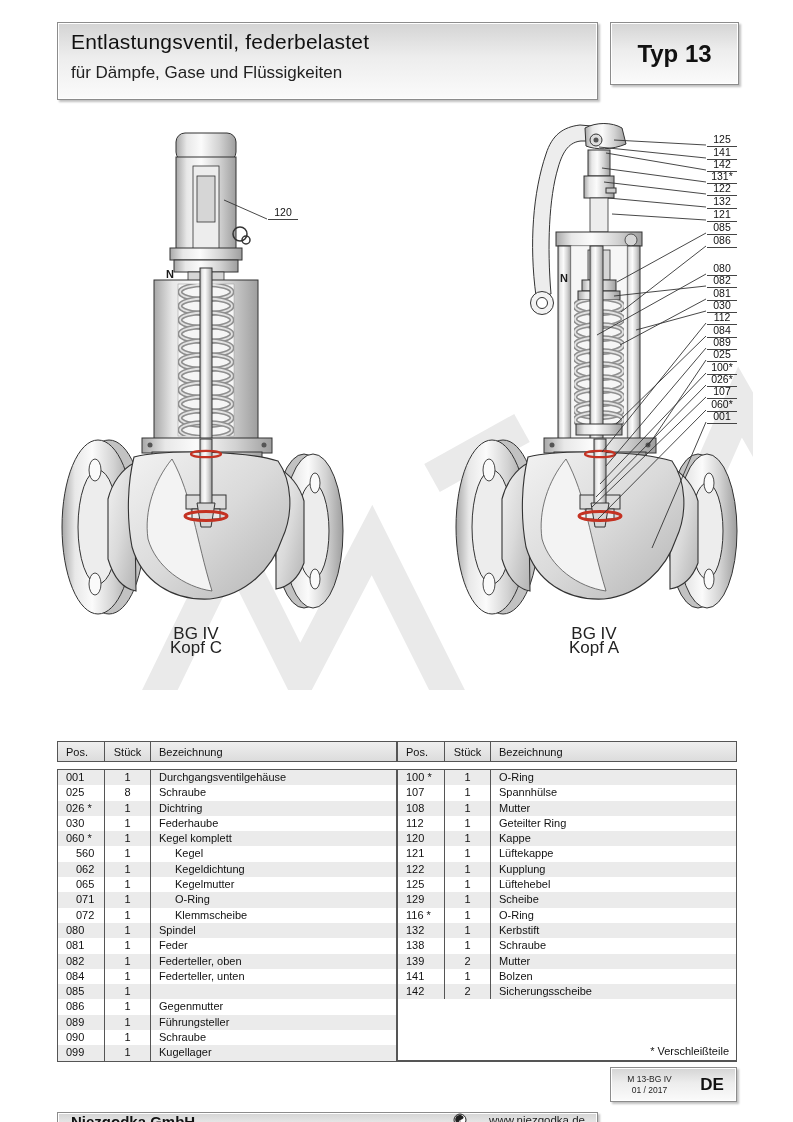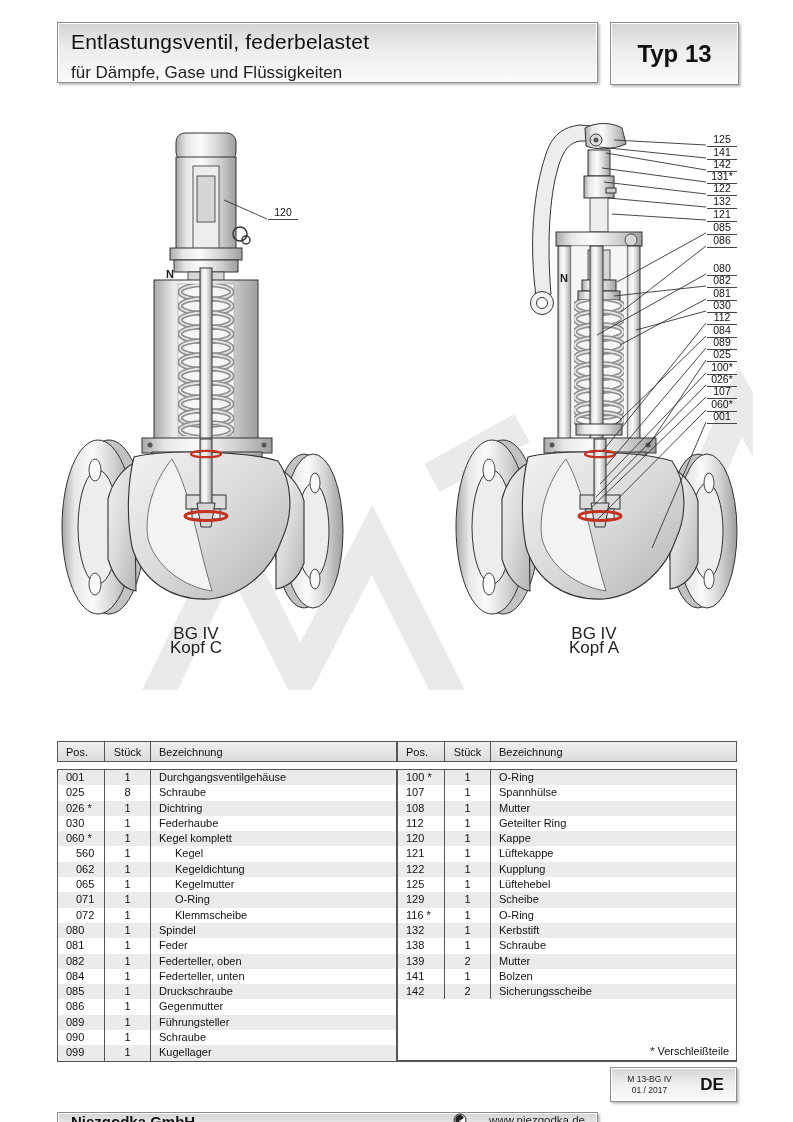--- a/index.html
+++ b/index.html
@@ -2,21 +2,21 @@
 <html><head>
 <meta charset="utf-8">
 <style>
   html,body{margin:0;padding:0;background:#fff;}
   body{width:793px;height:1122px;position:relative;font-family:"Liberation Sans",sans-serif;color:#111;}
   .page{position:absolute;inset:0;background:#fff;overflow:hidden;}
 
   .box{position:absolute;border:1px solid #8c8c8c;
        background:linear-gradient(180deg,#d4d4d4 0%,#ededed 45%,#fbfbfb 100%);
        box-shadow:2px 2px 2px rgba(0,0,0,0.25), inset 0 0 0 1px #fff;}
-  .header-main{left:57px;top:22px;width:541px;height:61px;padding-left:13px;box-sizing:border-box;}
+  .header-main{left:57px;top:22px;width:541px;height:78px;padding-left:13px;box-sizing:border-box;}
   .title{font-size:21px;margin-top:7px;letter-spacing:0.2px;color:#111;}
   .subtitle{font-size:17px;margin-top:9px;color:#222;}
   .type-box{left:610px;top:22px;width:127px;height:61px;display:flex;align-items:center;justify-content:center;}
   .type-box span{font-size:24px;font-weight:bold;}
 
   .drawing{position:absolute;left:40px;top:100px;width:713px;height:590px;}
 
   .callout{position:absolute;width:30px;height:13px;font-size:10.5px;line-height:12px;
            text-align:center;border-bottom:1.2px solid #444;color:#111;}
 
@@ -389,21 +389,20 @@
             <span class="c3">Federteller, oben</span>
           </div>
             <div class="row">
             <span class="c1">084</span>
             <span class="c2">1</span>
             <span class="c3">Federteller, unten</span>
           </div>
             <div class="row">
             <span class="c1">085</span>
             <span class="c2">1</span>
-            <span class="c3">Druckschraube</span>
           </div>
             <div class="row">
             <span class="c1">086</span>
             <span class="c2">1</span>
             <span class="c3">Gegenmutter</span>
           </div>
             <div class="row">
             <span class="c1">089</span>
             <span class="c2">1</span>
             <span class="c3">Führungsteller</span>

